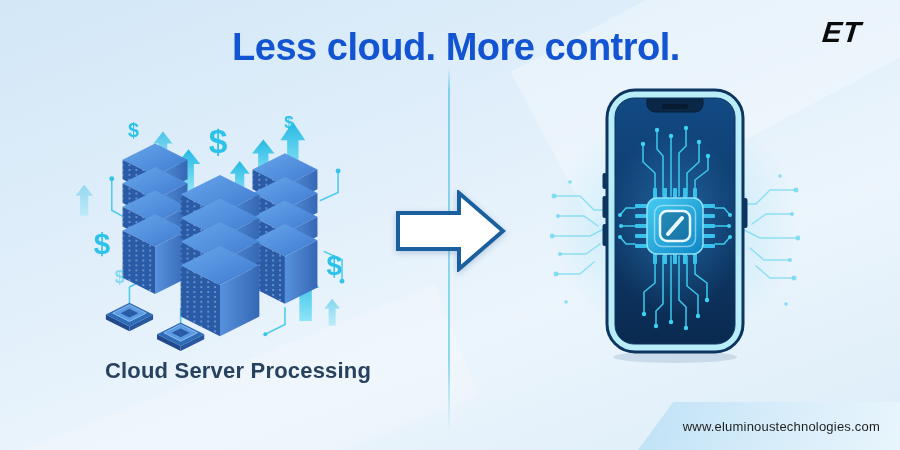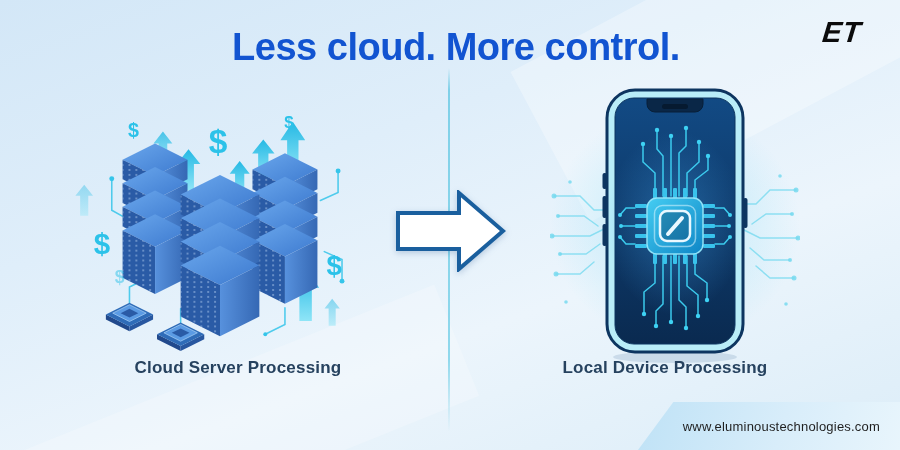--- a/index.html
+++ b/index.html
@@ -23,21 +23,21 @@
   .divider {
     position:absolute; left:448px; top:68px; width:2px; height:364px;
     background:linear-gradient(180deg, rgba(127,208,232,0) 0%, #7fd0e8 6%, #8fd8ec 80%, rgba(127,208,232,0) 100%);
   }
   .figure-left  { position:absolute; left:72px;  top:106px; width:296px; height:246px; }
   .figure-right { position:absolute; left:550px; top:78px;  width:250px; height:290px; }
   .arrow-wrap   { position:absolute; left:396px; top:190px; width:110px; height:82px;
                   filter:drop-shadow(0 2px 3px rgba(30,80,140,.25)); }
   .section-label {
     position:absolute; top:358px; width:300px; text-align:center;
-    font-size:17px; font-weight:600; color:#26425f; letter-spacing:.2px;
+    font-size:22px; font-weight:600; color:#26425f; letter-spacing:.2px;
   }
   .label-left  { left:88px; }
   .label-right { left:515px; }
   .footer-band {
     position:absolute; right:0; bottom:0; width:262px; height:48px;
     background:linear-gradient(105deg,#bfe2f6 0%,#d8edfa 55%,#e8f5fc 100%);
     clip-path:polygon(13.5% 0, 100% 0, 100% 100%, 0 100%);
   }
   .website-url {
     position:absolute; right:20px; bottom:16px;
@@ -329,18 +329,17 @@
         <rect x="104.5" y="127.5" width="41" height="41" rx="8" fill="none" stroke="rgba(220,245,255,.55)" stroke-width="1.5"></rect>
         <g>
           <rect x="110" y="133" width="30" height="30" rx="7" fill="rgba(10,50,90,.35)" stroke="#eaf8ff" stroke-width="2.5"></rect>
           <line x1="118" y1="156" x2="132" y2="140" stroke="#eaf8ff" stroke-width="4" stroke-linecap="round"></line>
         </g>
       </g>
     </svg>
   </div>
 
   <div class="section-label label-left">Cloud Server Processing</div>
-  <div class="section-label label-right">Local Device Processing</div>
 
   <div class="footer-band"></div>
   <div class="website-url">www.eluminoustechnologies.com</div>
 
 </div>
 
 </body></html>

